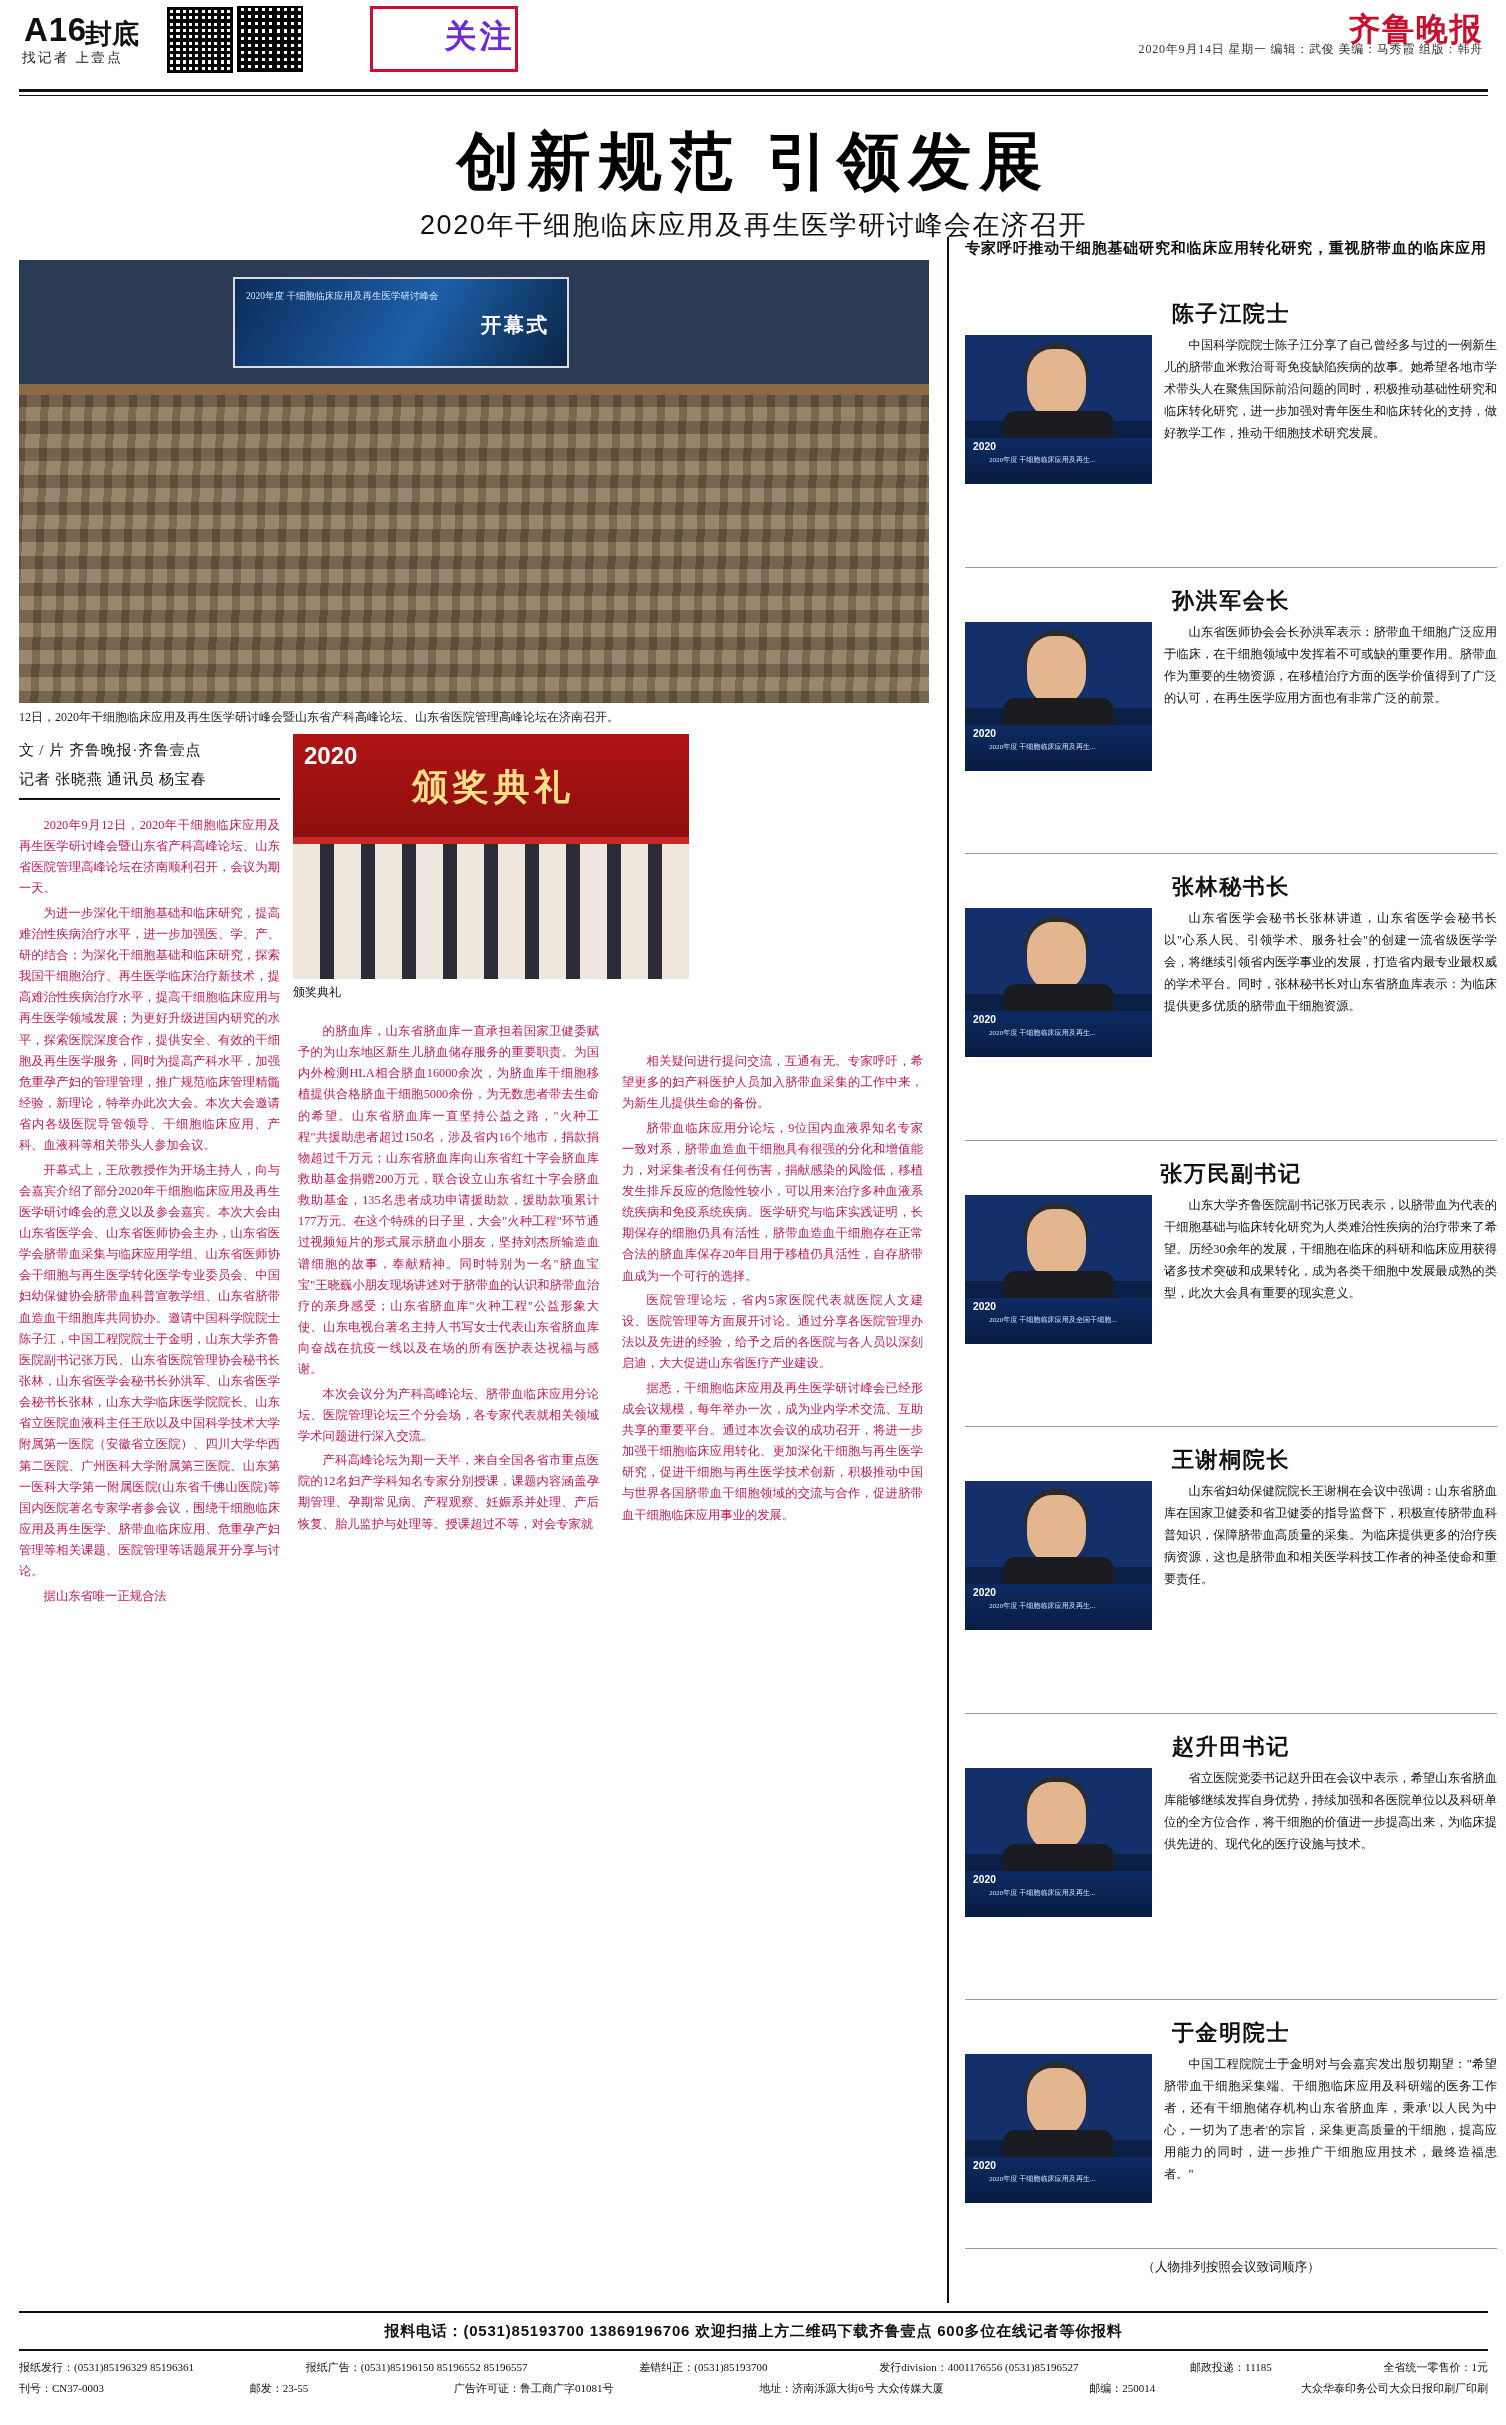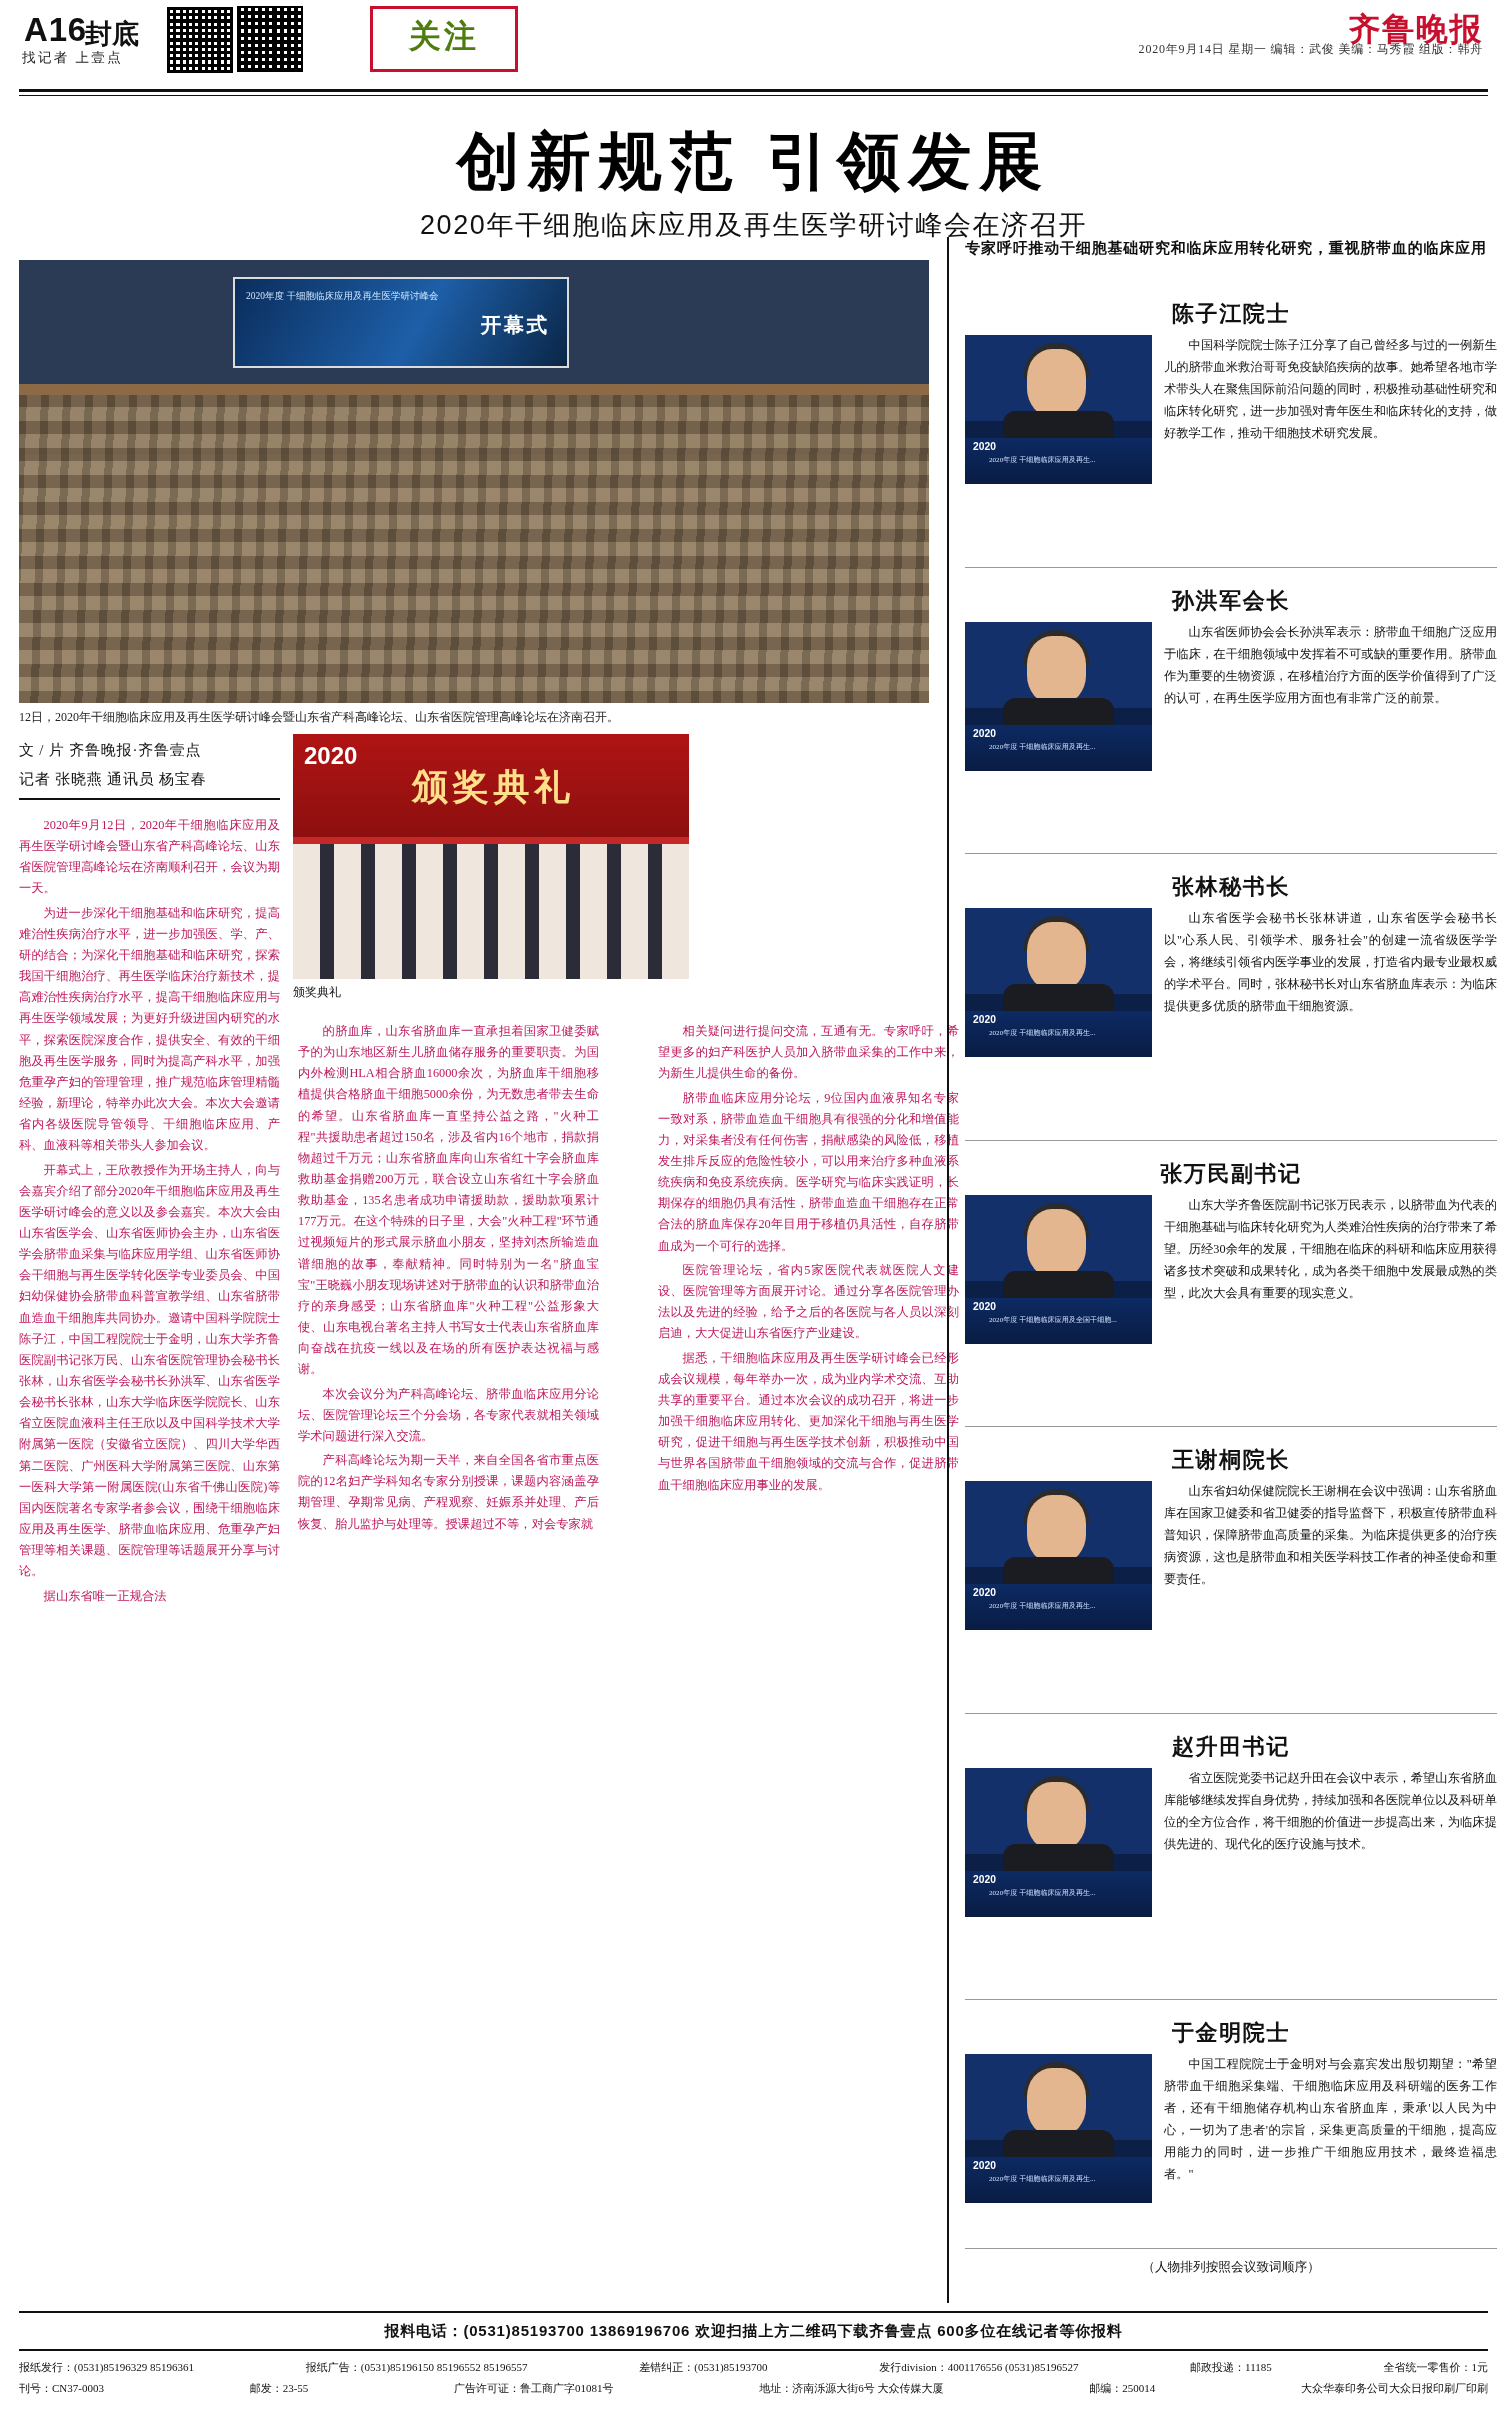--- a/index.html
+++ b/index.html
@@ -25,23 +25,23 @@
           repeating-linear-gradient(90deg,#000 0 3.2px,#fff 3.2px 6.3px),
           repeating-linear-gradient(0deg,#000 0 3.2px,#fff 3.2px 6.3px);
         background-blend-mode:multiply; border:1.6px solid #fff; }
   .qr2 { position:absolute; left:237px; top:6.3px; width:66px; height:66px;
         background:
           repeating-linear-gradient(90deg,#000 0 4px,#fff 4px 7.1px),
           repeating-linear-gradient(0deg,#000 0 4px,#fff 4px 7.1px);
         background-blend-mode:multiply; }
   .guanzhu-box { position:absolute; left:370px; top:6.3px; width:142px; height:60px;
                  border:3.2px solid #c8102e; }
-  .guanzhu-box span { display:block; text-align:center; line-height:54px;
+  .guanzhu-box span { display:block; text-align:right; line-height:54px;
                       font-family:"Liberation Sans", sans-serif; font-weight:bold;
-                      font-size:32px; color:#4d7c0f; letter-spacing:3.2px; }
+                      font-size:32px; color:#6d28d9; letter-spacing:3.2px; }
   .mast-date { position:absolute; right:24px; top:41px; font-size:12px; color:#333;
                letter-spacing:0.8px; text-align:right; width:712px; }
   .mast-logo { position:absolute; right:24px; top:8px; font-family:"Liberation Serif", serif;
                font-weight:bold; font-size:32px; color:#c8102e; letter-spacing:1.6px; }
   .mast-rule { position:absolute; left:19px; top:89px; width:1469px; height:3.2px; background:#111; }
   .mast-rule2 { position:absolute; left:19px; top:95px; width:1469px; height:0.8px; background:#111; }
 
   
   .headline { position:absolute; left:0; top:119px; width:1507px; text-align:center;
               font-family:"Liberation Sans", sans-serif; font-weight:bold;
@@ -180,21 +180,21 @@
       <p>2020年9月12日，2020年干细胞临床应用及再生医学研讨峰会暨山东省产科高峰论坛、山东省医院管理高峰论坛在济南顺利召开，会议为期一天。</p>
       <p>为进一步深化干细胞基础和临床研究，提高难治性疾病治疗水平，进一步加强医、学、产、研的结合；为深化干细胞基础和临床研究，探索我国干细胞治疗、再生医学临床治疗新技术，提高难治性疾病治疗水平，提高干细胞临床应用与再生医学领域发展；为更好升级进国内研究的水平，探索医院深度合作，提供安全、有效的干细胞及再生医学服务，同时为提高产科水平，加强危重孕产妇的管理管理，推广规范临床管理精髓经验，新理论，特举办此次大会。本次大会邀请省内各级医院导管领导、干细胞临床应用、产科、血液科等相关带头人参加会议。</p>
       <p>开幕式上，王欣教授作为开场主持人，向与会嘉宾介绍了部分2020年干细胞临床应用及再生医学研讨峰会的意义以及参会嘉宾。本次大会由山东省医学会、山东省医师协会主办，山东省医学会脐带血采集与临床应用学组、山东省医师协会干细胞与再生医学转化医学专业委员会、中国妇幼保健协会脐带血科普宣教学组、山东省脐带血造血干细胞库共同协办。邀请中国科学院院士陈子江，中国工程院院士于金明，山东大学齐鲁医院副书记张万民、山东省医院管理协会秘书长张林，山东省医学会秘书长孙洪军、山东省医学会秘书长张林，山东大学临床医学院院长、山东省立医院血液科主任王欣以及中国科学技术大学附属第一医院（安徽省立医院）、四川大学华西第二医院、广州医科大学附属第三医院、山东第一医科大学第一附属医院(山东省千佛山医院)等国内医院著名专家学者参会议，围绕干细胞临床应用及再生医学、脐带血临床应用、危重孕产妇管理等相关课题、医院管理等话题展开分享与讨论。</p>
       <p>据山东省唯一正规合法</p>
     </div>
   <div class="bodycol" id="col2" style="left:298px; top:1021px; width:301px; height:1258px;">
       <p>的脐血库，山东省脐血库一直承担着国家卫健委赋予的为山东地区新生儿脐血储存服务的重要职责。为国内外检测HLA相合脐血16000余次，为脐血库干细胞移植提供合格脐血干细胞5000余份，为无数患者带去生命的希望。山东省脐血库一直坚持公益之路，"火种工程"共援助患者超过150名，涉及省内16个地市，捐款捐物超过千万元；山东省脐血库向山东省红十字会脐血库救助基金捐赠200万元，联合设立山东省红十字会脐血救助基金，135名患者成功申请援助款，援助款项累计177万元。在这个特殊的日子里，大会"火种工程"环节通过视频短片的形式展示脐血小朋友，坚持刘杰所输造血谱细胞的故事，奉献精神。同时特别为一名"脐血宝宝"王晓巍小朋友现场讲述对于脐带血的认识和脐带血治疗的亲身感受；山东省脐血库"火种工程"公益形象大使、山东电视台著名主持人书写女士代表山东省脐血库向奋战在抗疫一线以及在场的所有医护表达祝福与感谢。</p>
       <p>本次会议分为产科高峰论坛、脐带血临床应用分论坛、医院管理论坛三个分会场，各专家代表就相关领域学术问题进行深入交流。</p>
       <p>产科高峰论坛为期一天半，来自全国各省市重点医院的12名妇产学科知名专家分别授课，课题内容涵盖孕期管理、孕期常见病、产程观察、妊娠系并处理、产后恢复、胎儿监护与处理等。授课超过不等，对会专家就</p>
     </div>
-  <div class="bodycol" id="col3" style="left:622px; top:1021px; width:301px; height:1258px;margin-left:36px;">
+  <div class="bodycol" id="col3" style="left:622px; top:1051px; width:301px; height:1258px;">
       <p>相关疑问进行提问交流，互通有无。专家呼吁，希望更多的妇产科医护人员加入脐带血采集的工作中来，为新生儿提供生命的备份。</p>
       <p>脐带血临床应用分论坛，9位国内血液界知名专家一致对系，脐带血造血干细胞具有很强的分化和增值能力，对采集者没有任何伤害，捐献感染的风险低，移植发生排斥反应的危险性较小，可以用来治疗多种血液系统疾病和免疫系统疾病。医学研究与临床实践证明，长期保存的细胞仍具有活性，脐带血造血干细胞存在正常合法的脐血库保存20年目用于移植仍具活性，自存脐带血成为一个可行的选择。</p>
       <p>医院管理论坛，省内5家医院代表就医院人文建设、医院管理等方面展开讨论。通过分享各医院管理办法以及先进的经验，给予之后的各医院与各人员以深刻启迪，大大促进山东省医疗产业建设。</p>
       <p>据悉，干细胞临床应用及再生医学研讨峰会已经形成会议规模，每年举办一次，成为业内学术交流、互助共享的重要平台。通过本次会议的成功召开，将进一步加强干细胞临床应用转化、更加深化干细胞与再生医学研究，促进干细胞与再生医学技术创新，积极推动中国与世界各国脐带血干细胞领域的交流与合作，促进脐带血干细胞临床应用事业的发展。</p>
     </div>
 
   <div class="right-sep"></div>
   <div class="right-title">专家呼吁推动干细胞基础研究和临床应用转化研究，重视脐带血的临床应用</div>
   <div id="experts">
       <div class="expert" style="top: 299px;">

